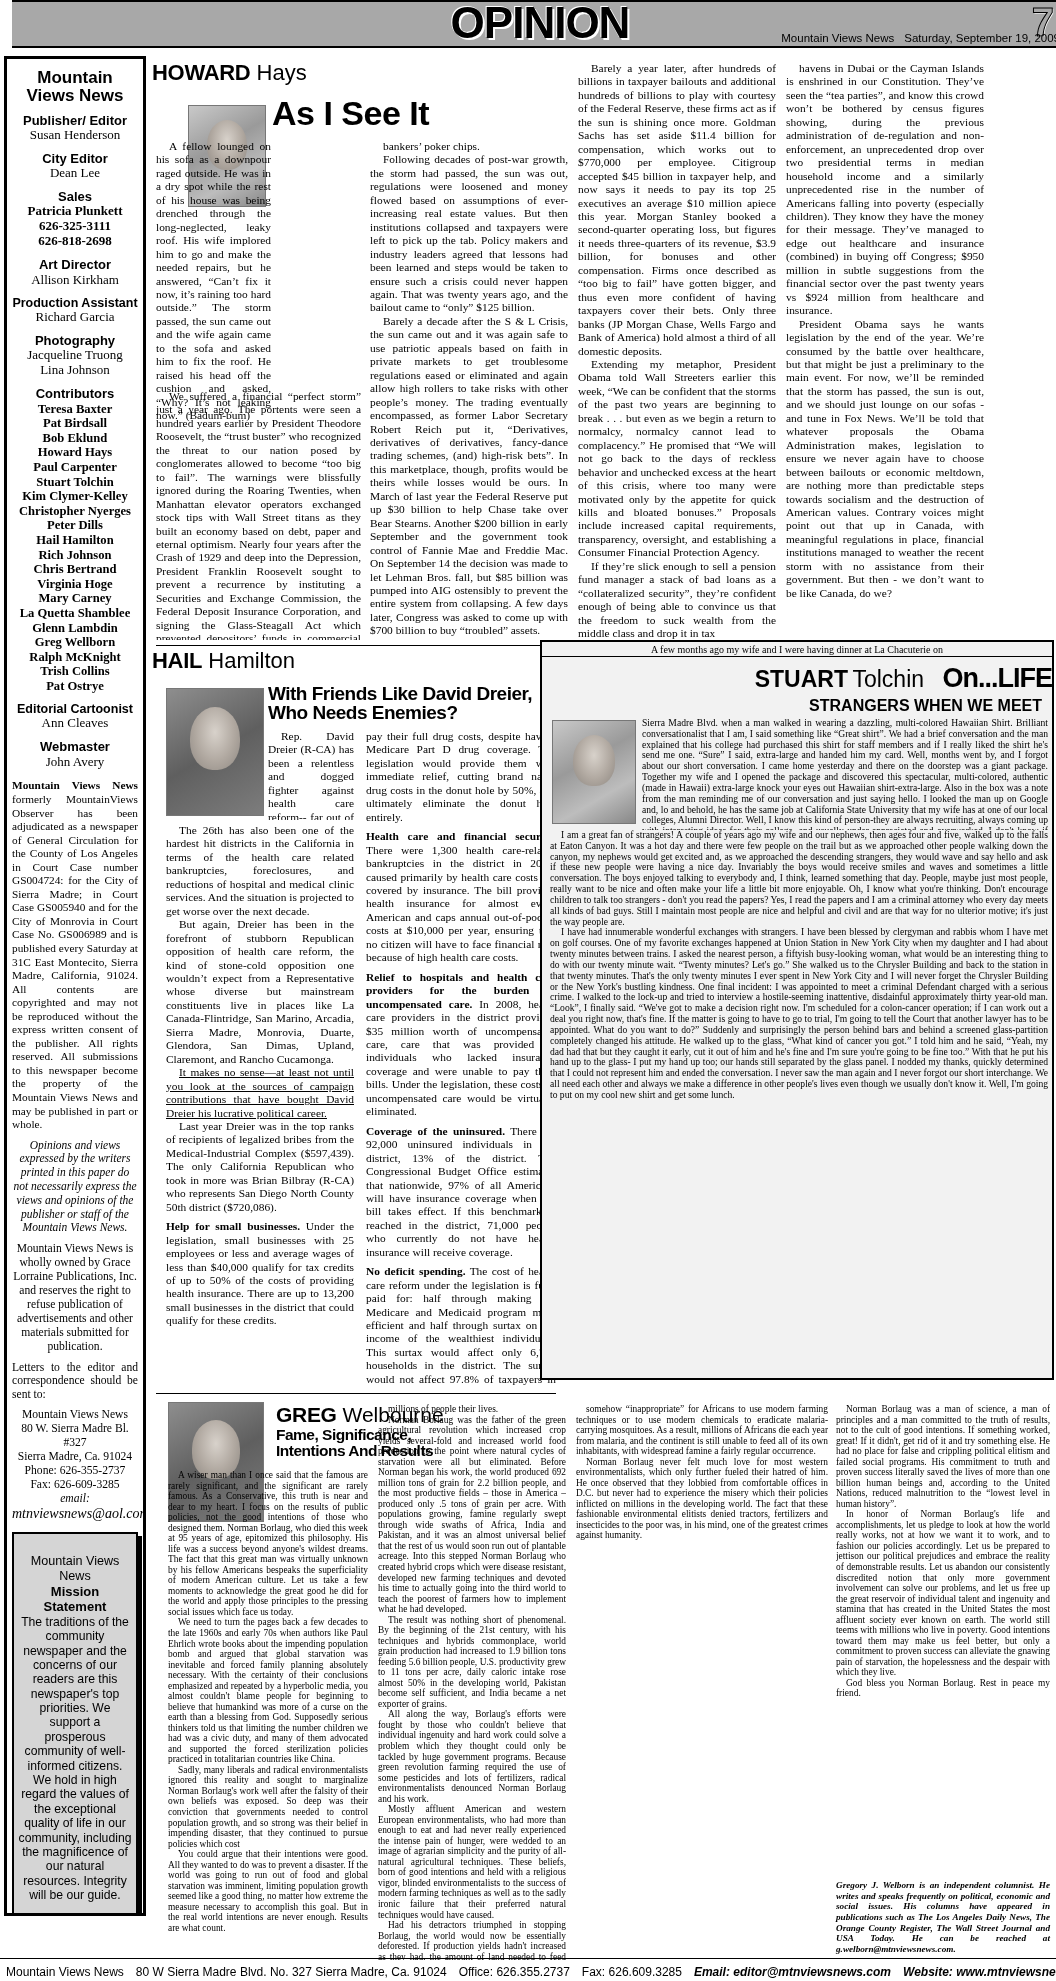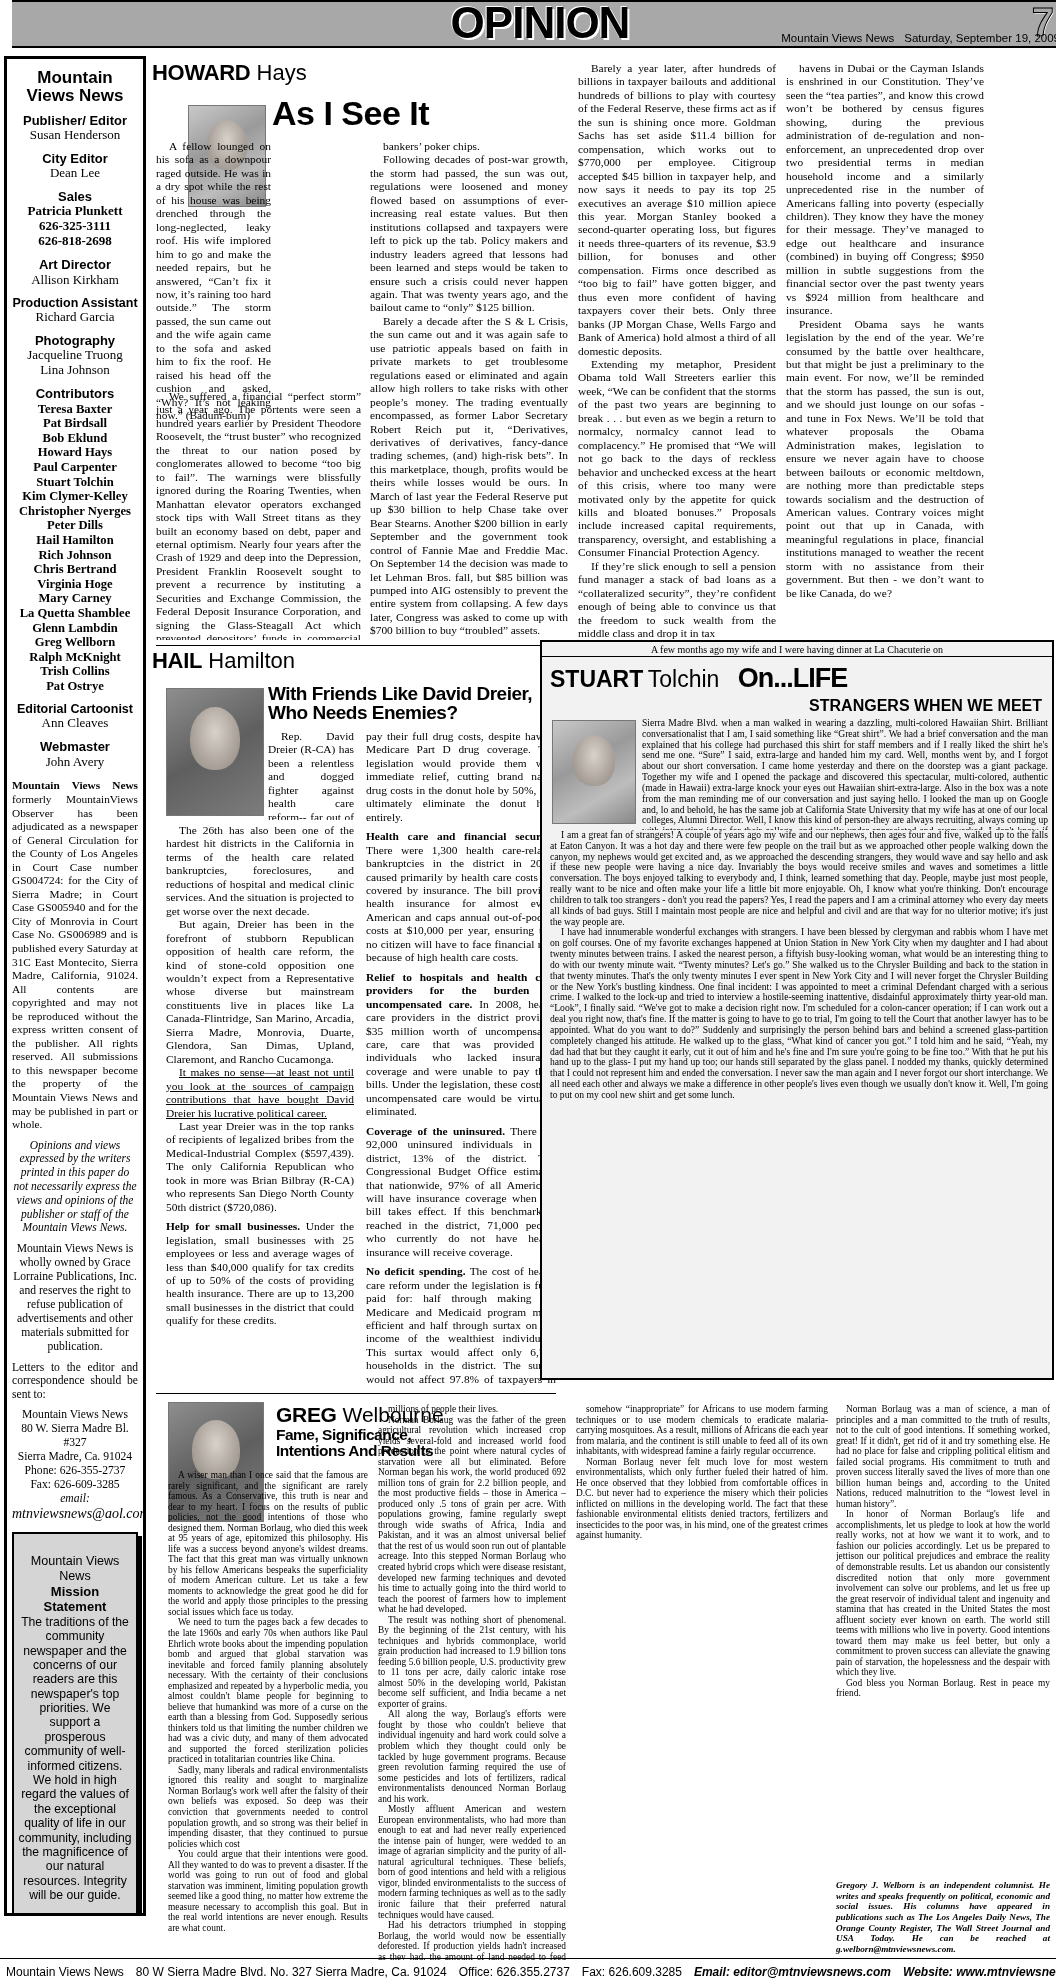--- a/index.html
+++ b/index.html
@@ -328,21 +328,21 @@
   <p class="noind">pay their full drug costs, despite having Medicare Part D drug coverage. The legislation would provide them with immediate relief, cutting brand name drug costs in the donut hole by 50%, and ultimately eliminate the donut hole entirely.</p>
   <p class="noind" style="margin-top:6px;"><span class="sub-bold">Health care and financial security.</span><span> There were 1,300 health care-related bankruptcies in the district in 2008, caused primarily by health care costs not covered by insurance. The bill provides health insurance for almost every American and caps annual out-of-pocket costs at $10,000 per year, ensuring that no citizen will have to face financial ruin because of high health care costs.</span></p>
   <p class="noind" style="margin-top:6px;"><span class="sub-bold">Relief to hospitals and health care providers for the burden of uncompensated care.</span><span> In 2008, health care providers in the district provided $35 million worth of uncompensated care, care that was provided to individuals who lacked insurance coverage and were unable to pay their bills. Under the legislation, these costs of uncompensated care would be virtually eliminated.</span></p>
   <p class="noind" style="margin-top:6px;"><span class="sub-bold">Coverage of the uninsured.</span><span> There are 92,000 uninsured individuals in the district, 13% of the district. The Congressional Budget Office estimates that nationwide, 97% of all Americans will have insurance coverage when the bill takes effect. If this benchmark is reached in the district, 71,000 people who currently do not have health insurance will receive coverage.</span></p>
   <p class="noind" style="margin-top:6px;"><span class="sub-bold">No deficit spending.</span><span> The cost of health care reform under the legislation is fully paid for: half through making the Medicare and Medicaid program more efficient and half through surtax on the income of the wealthiest individuals. This surtax would affect only 6,750 households in the district. The surtax would not affect 97.8% of taxpayers in the district.</span></p>
 
 </div>
 
 <div class="tolchin-box" style="left:540px; top:640px; width:514px; height:740px;">
   <div style="font-size:10px; text-align:center; padding:2px 6px 1px 6px; border-bottom:1px solid #000;">A few months ago my wife and I were having dinner at La Chacuterie on</div>
-  <div class="tolchin-head" style="padding:6px 0 0 8px;">
+  <div class="tolchin-head" style="padding:6px 0 0 8px;text-align:right;">
     <span class="n1">STUART</span>
     <span class="n2">Tolchin</span>
     <span class="n3" style="margin-left:14px;">On...LIFE</span>
   </div>
   <div class="tolchin-sub" style="padding:3px 10px 4px 0;">STRANGERS WHEN WE MEET</div>
   <div class="portrait" style="position:absolute; left:10px; top:78px; width:84px; height:104px;"></div>
   <div class="tolchin-body" style="position:absolute; left:100px; top:76px; width:406px; height:112px; overflow:hidden;">
     <p class="noind" style="text-indent:0;">Sierra Madre Blvd. when a man walked in wearing a dazzling, multi-colored Hawaiian Shirt.  Brilliant conversationalist that I am, I said something like “Great shirt”. We had a brief conversation and the man explained that his college had purchased this shirt for staff members and if I really liked the shirt he's send me one. “Sure” I said, extra-large and handed him my card.  Well, months went by, and I forgot about our short conversation.  I came home yesterday and there on the doorstep was a giant package.  Together my wife and I opened the package and discovered this spectacular, multi-colored, authentic (made in Hawaii) extra-large knock your eyes out Hawaiian shirt-extra-large.  Also in the box was a note from the man reminding me of our conversation and just saying hello.  I looked the man up on Google and, lo and behold, he has the same job at California State University that my wife has at one of our local colleges, Alumni Director.  Well, I know this kind of person-they are always recruiting, always coming up with interesting ideas for their college, and usually under-appreciated and overworked.  I don't know if any of this is actually true of Steve Black, the man who sent me the shirt, but I imagine that it is. So, Mr. Black, hooray for your university, hooray for you, and hooray for all the strangers of the world.</p>
   </div>
   <div class="tolchin-body" style="position:absolute; left:8px; top:188px; width:498px; height:544px; overflow:hidden;">

